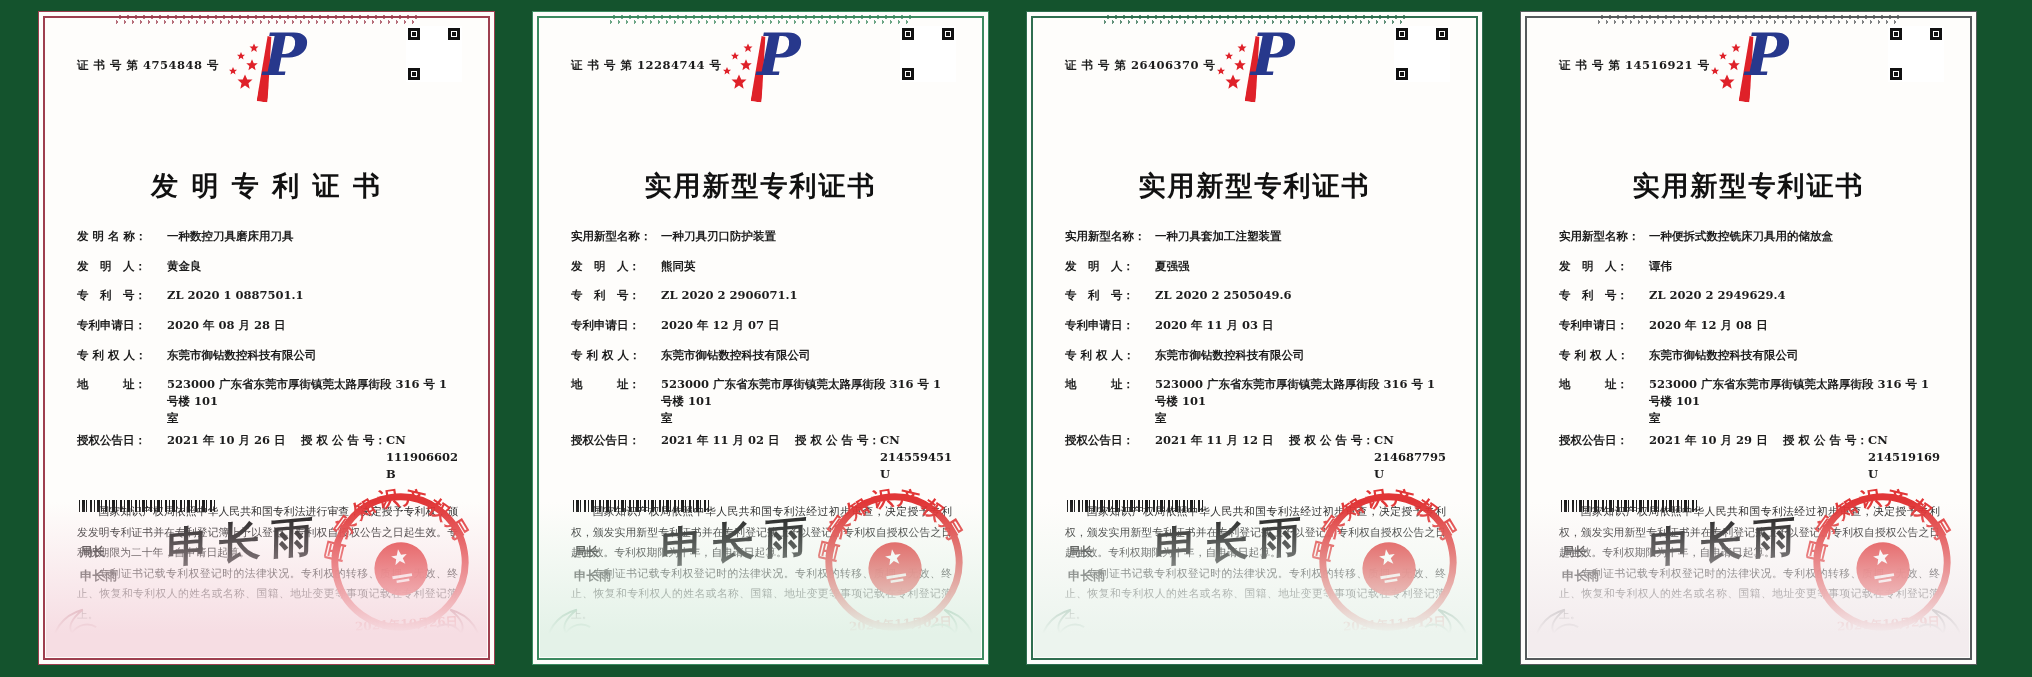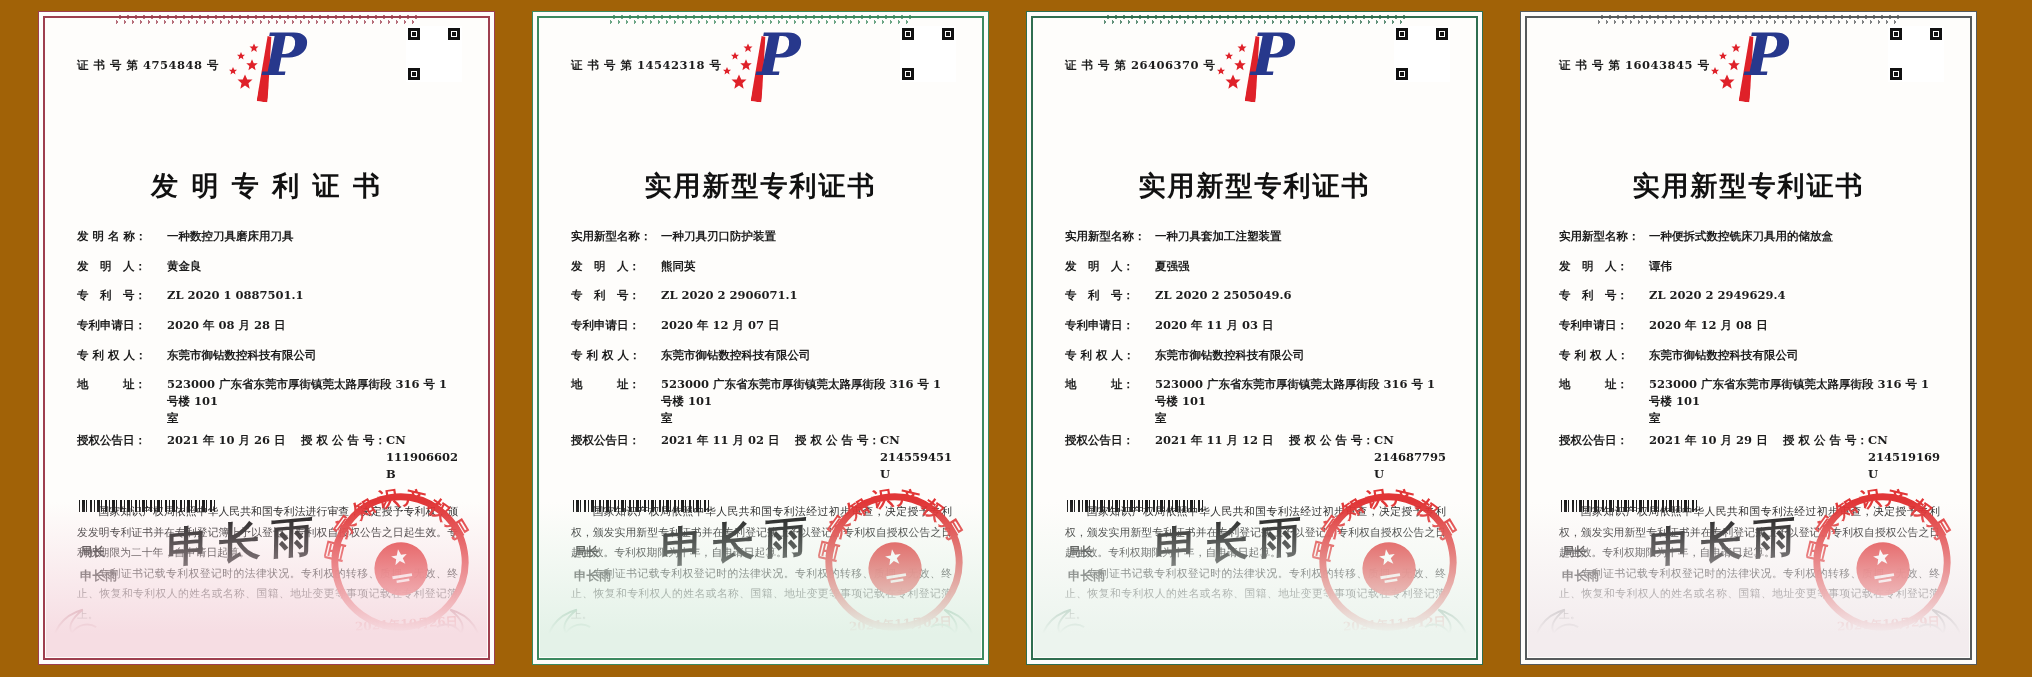--- a/index.html
+++ b/index.html
@@ -1,17 +1,17 @@
 <!DOCTYPE html>
 <html><head>
 <meta charset="utf-8">
 <style>
   html,body{margin:0;padding:0;background:#f3f2ef;}
   .page{width:2032px;height:677px;box-sizing:border-box;display:flex;gap:37px;
-        padding:11px 0 12px 38px;background:#a16207;overflow:hidden;
+        padding:11px 0 12px 38px;background:#14532d;overflow:hidden;
         font-family:"DejaVu Serif","Liberation Serif",serif;color:#1c1c1c;}
   .cert{position:relative;flex:0 0 445px;height:654px;background:#fefdfb;
         border:1px solid var(--frame);box-sizing:border-box;}
   .cert::before{content:'';position:absolute;inset:4px;border:2px solid var(--frame);pointer-events:none;}
   .cert::after{content:'';position:absolute;left:7px;right:7px;bottom:7px;height:155px;
         background:linear-gradient(180deg,rgba(255,255,255,0) 0%,var(--tint) 85%);pointer-events:none;}
   .band{position:absolute;top:3px;left:17%;width:66%;height:9px;opacity:.75;
         background-image:radial-gradient(circle 2px at 4px 2px,var(--frame) 85%,transparent 86%),
                          radial-gradient(circle 2px at 0px 7px,var(--frame) 85%,transparent 86%);
         background-size:8px 9px;}
@@ -166,21 +166,21 @@
         <circle cx="9" cy="45" r="5" fill="currentColor"></circle>
         <circle cx="18" cy="36" r="2.5" fill="currentColor"></circle>
       </svg>
     </div>
   </article>
 
   <article class="cert" style="--frame: #3c8a60; --tint: #e4f2e8;">
     <div class="band"></div>
 
     <div class="cert-head">
-      <div class="cert-no">证 书 号 第 14542318 号</div>
+      <div class="cert-no">证 书 号 第 12284744 号</div>
 
       <div class="logo">
         <svg class="logo-stars" width="48" height="66" viewBox="0 0 48 66">
           <defs>
             <path id="star1" d="M0,-5 L1.5,-1.6 L5,-1.6 L2.3,0.9 L3.1,4.5 L0,2.3 L-3.1,4.5 L-2.3,0.9 L-5,-1.6 L-1.5,-1.6 Z" fill="#df2129"></path>
           </defs>
           <use href="#star1" transform="translate(35,8) scale(0.9)"></use>
           <use href="#star1" transform="translate(22,16) scale(0.8)"></use>
           <use href="#star1" transform="translate(33,25) scale(1.15)"></use>
           <use href="#star1" transform="translate(14,31) scale(0.8)"></use>
@@ -384,21 +384,21 @@
         <circle cx="9" cy="45" r="5" fill="currentColor"></circle>
         <circle cx="18" cy="36" r="2.5" fill="currentColor"></circle>
       </svg>
     </div>
   </article>
 
   <article class="cert" style="--frame: #565a5c; --tint: #f3ecee;">
     <div class="band"></div>
 
     <div class="cert-head">
-      <div class="cert-no">证 书 号 第 16043845 号</div>
+      <div class="cert-no">证 书 号 第 14516921 号</div>
 
       <div class="logo">
         <svg class="logo-stars" width="48" height="66" viewBox="0 0 48 66">
           <defs>
             <path id="star3" d="M0,-5 L1.5,-1.6 L5,-1.6 L2.3,0.9 L3.1,4.5 L0,2.3 L-3.1,4.5 L-2.3,0.9 L-5,-1.6 L-1.5,-1.6 Z" fill="#df2129"></path>
           </defs>
           <use href="#star3" transform="translate(35,8) scale(0.9)"></use>
           <use href="#star3" transform="translate(22,16) scale(0.8)"></use>
           <use href="#star3" transform="translate(33,25) scale(1.15)"></use>
           <use href="#star3" transform="translate(14,31) scale(0.8)"></use>

